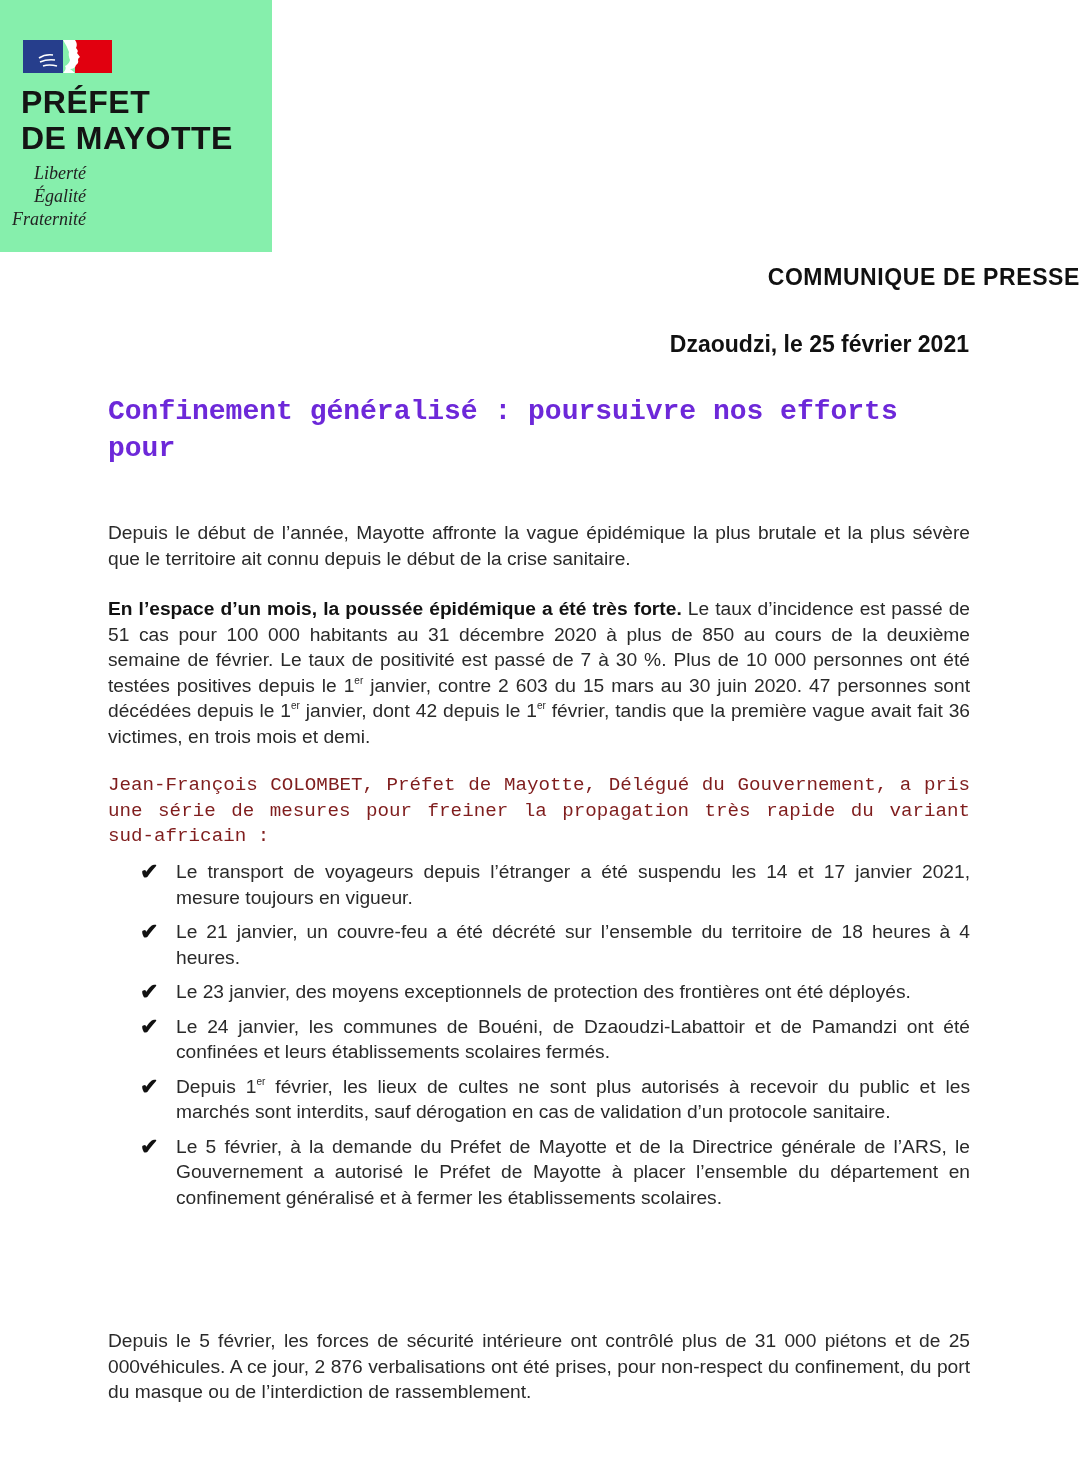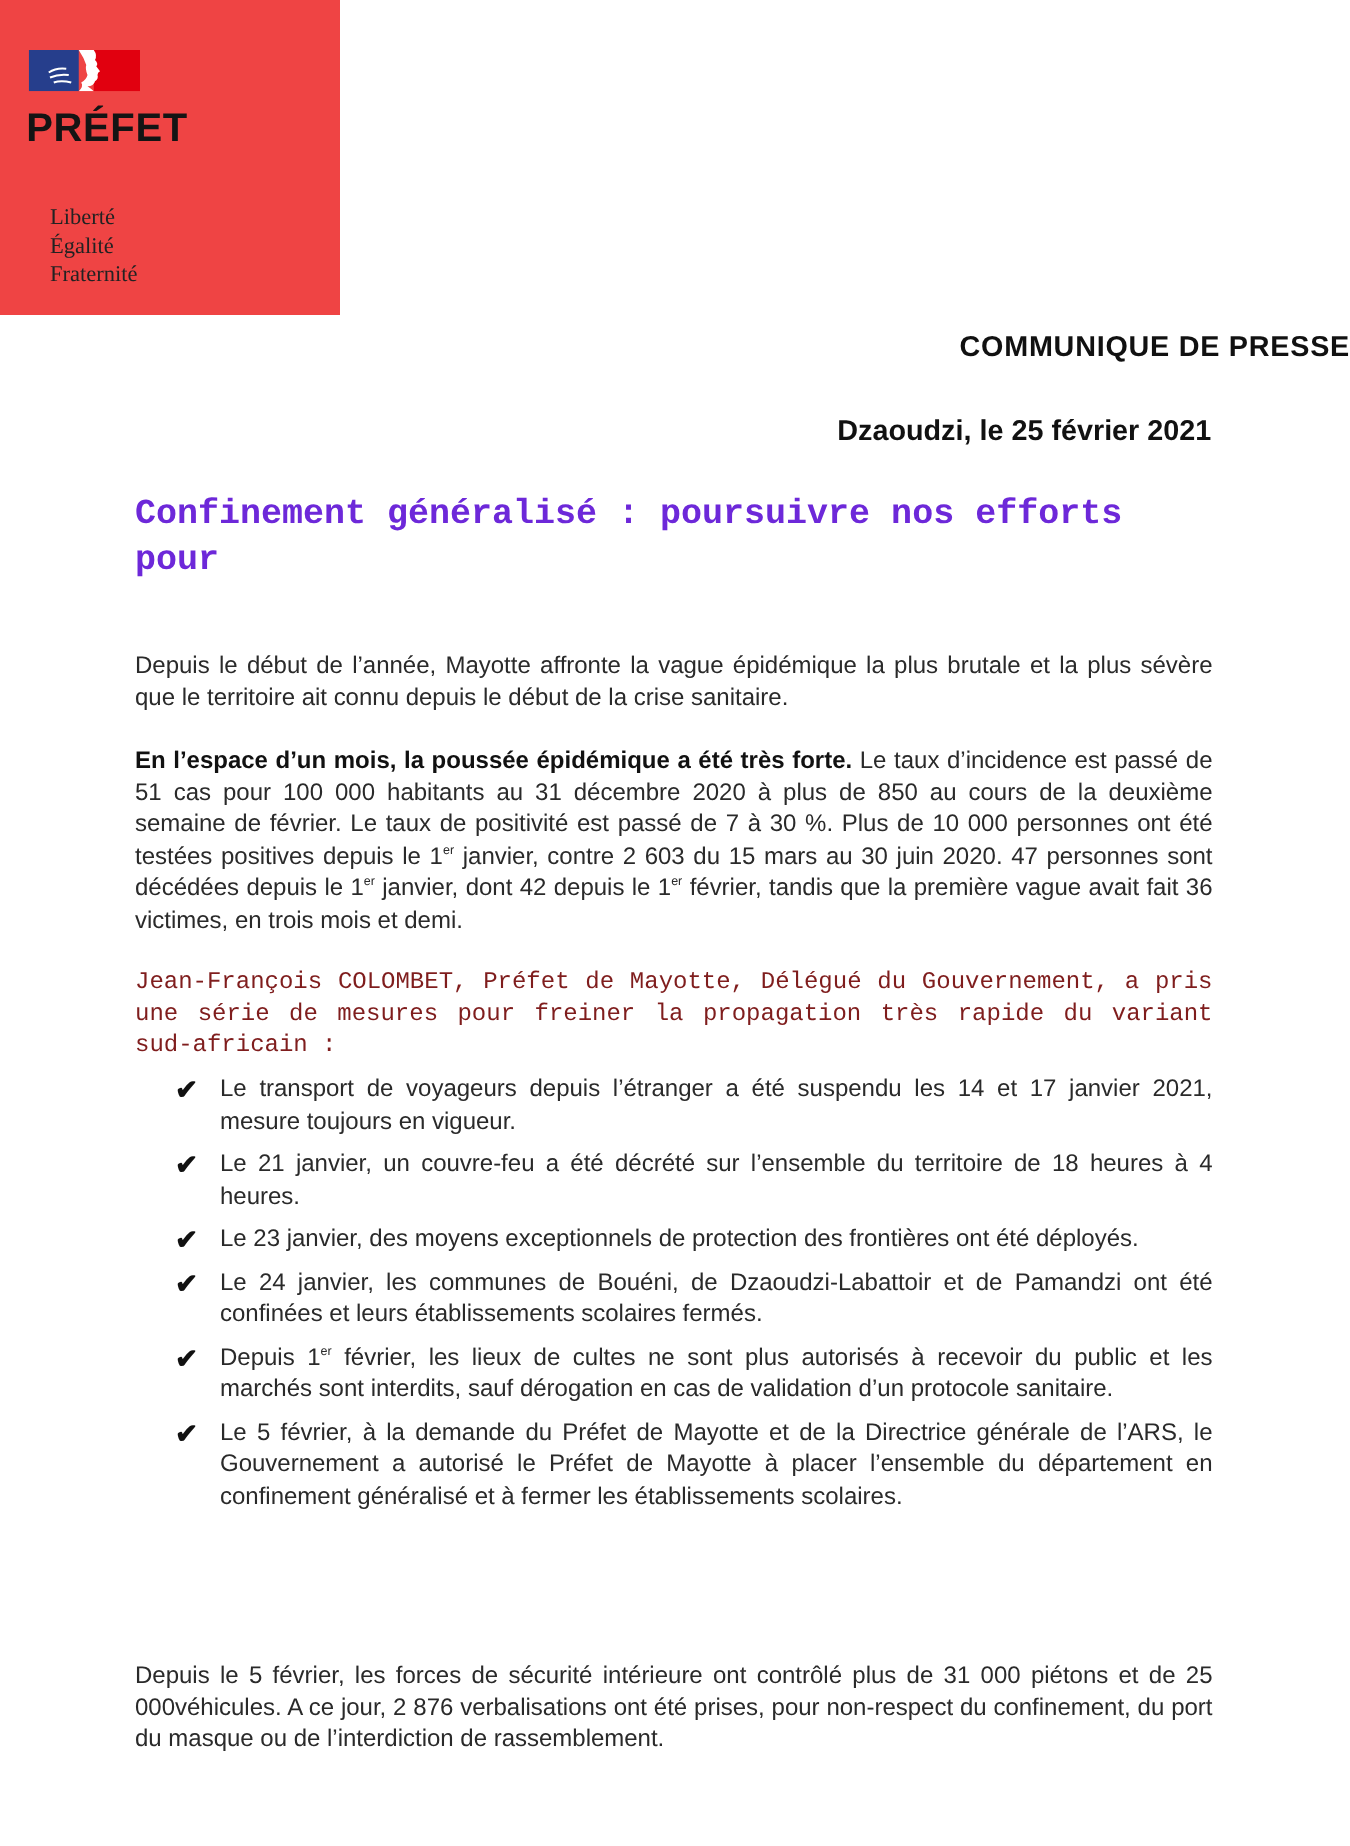--- a/index.html
+++ b/index.html
@@ -1,20 +1,20 @@
 <!DOCTYPE html>
 <html><head>
 <meta charset="utf-8">
 <style>
   html, body { margin:0; padding:0; background:#ffffff; }
   body { width:1080px; height:1477px; position:relative; overflow:hidden; font-family:"Liberation Sans", sans-serif; color:#1a1a1a; }
-  .logo-block { position:absolute; left:0; top:0; width:272px; height:252px; background:#ef4444; }
+  .logo-block { position:absolute; left:0; top:0; width:272px; height:252px; background:#86efac; }
   .flag { position:absolute; left:23px; top:40px; width:89px; height:33px; }
   .org-name { position:absolute; left:21px; top:84px; font-family:"Liberation Sans", sans-serif; font-weight:700; font-size:32px; line-height:36px; letter-spacing:0.5px; color:#141414; }
-  .motto { position:absolute; left:40px; top:162px; font-family:"Liberation Serif", serif; font-size:18px; line-height:23px; color:#222; }
+  .motto { position:absolute; left:12px; top:162px; font-family:"Liberation Serif", serif; font-style:italic; font-size:18px; line-height:23px; color:#222;text-align:right; }
   .motto div { display:block; }
   .doc-type { position:absolute; left:0; width:1080px; top:264px; text-align:right; font-weight:700; font-size:23px; letter-spacing:0.6px; color:#111; }
   .dateline { position:absolute; right:111px; top:331px; font-weight:700; font-size:23px; color:#111; }
   .headline { position:absolute; left:108px; top:393px; width:870px; font-weight:700; font-size:28px; line-height:37px; color:#6d28d9;font-family:Liberation Mono, monospace; }
   .para { position:absolute; left:108px; width:862px; font-size:19.2px; line-height:25.5px; color:#2a2a2a; text-align:justify; }
   .para b { color:#111; }
   .p1 { top:520px; }
   .p2 { top:596px; }
   .p3 { top:773px; color:#7f1d1d;font-family:Liberation Mono, monospace; }
   .measures { position:absolute; left:140px; top:859px; width:830px; margin:0; padding:0; list-style:none; }
@@ -28,20 +28,21 @@
 
 <div class="logo-block">
   <svg class="flag" viewBox="0 0 89 33">
     <rect x="0" y="0" width="40" height="33" fill="#263e8c"></rect>
     <rect x="52" y="0" width="37" height="33" fill="#e1000f"></rect>
     <path d="M40 0 L52 0 Q55 4 53 8 Q56 11 54 13 L57 17 Q55 18 55 20 Q56 23 53 25 Q52 29 47 29 Q50 31 52 33 L40 33 Q44 29 42 26 Q46 24 47 20 Q45 15 46 12 Q44 6 40 0 Z" fill="#ffffff"></path>
     <path d="M16 18 Q22 14 30 15 M17 22 Q24 19 32 20 M20 26 Q26 24 34 26" stroke="#ffffff" stroke-width="1.6" fill="none"></path>
   </svg>
   <div class="org-name">
     <div>PRÉFET</div>
+    <div>DE MAYOTTE</div>
   </div>
   <div class="motto">
     <div>Liberté</div>
     <div>Égalité</div>
     <div>Fraternité</div>
   </div>
 </div>
 
 <div class="doc-type">COMMUNIQUE DE PRESSE</div>
 <div class="dateline">Dzaoudzi, le 25 février 2021</div>

